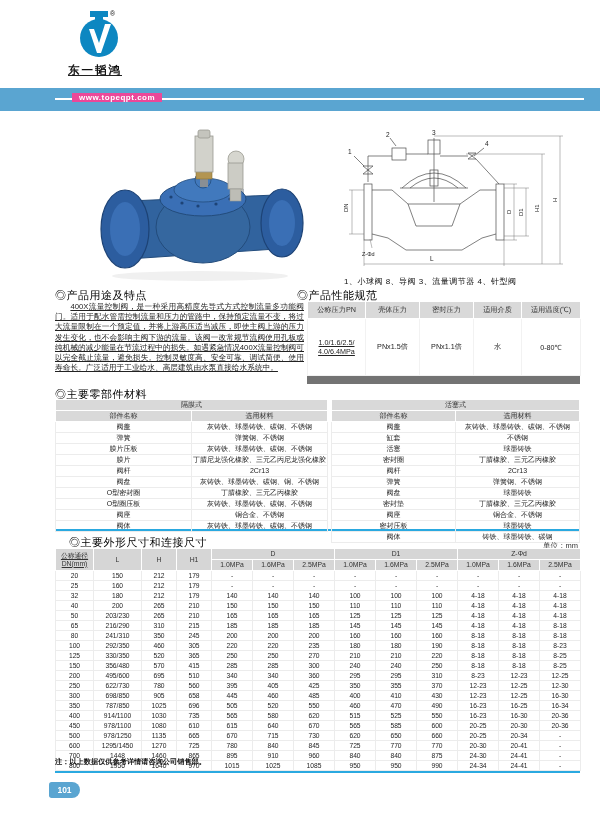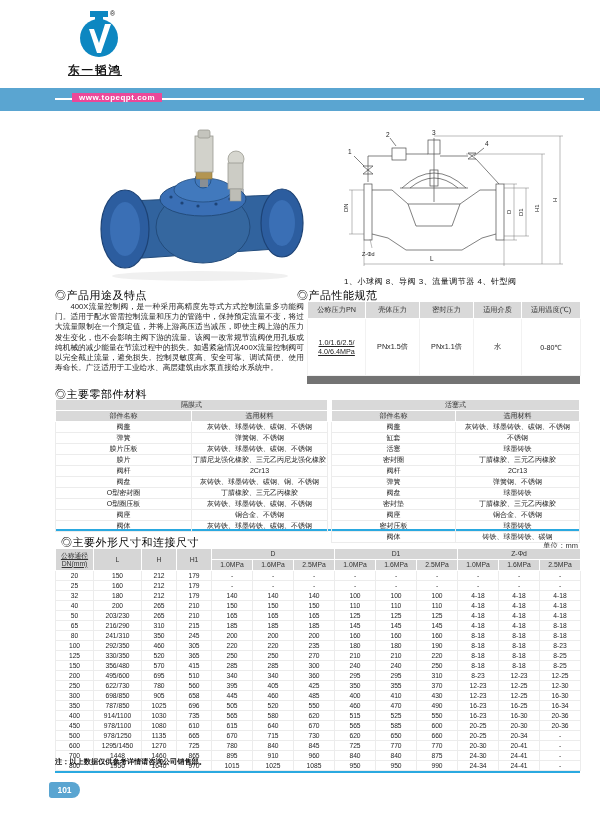--- a/index.html
+++ b/index.html
@@ -15,21 +15,21 @@
   .band-site{position:absolute;left:72px;top:5px;background:#ec4899;padding:0 7px;color:#fff;
              font-size:8px;font-weight:bold;letter-spacing:.5px;}
   
   .photo{position:absolute;left:70px;top:127px;}
   .diagram{position:absolute;left:336px;top:126px;}
   .diagram-caption{position:absolute;left:344px;top:276px;font-size:8px;color:#111;letter-spacing:.5px;}
   
   .sec-h{position:absolute;font-size:11px;font-weight:normal;color:#000;letter-spacing:.5px;}
   
   .features-body{position:absolute;left:55px;top:302px;width:249px;font-size:7.7px;line-height:10.2px;
-                 text-align:justify;text-indent:2em;color:#222;}
+                 text-align:justify;text-indent:2em;color:#222;text-decoration:underline;}
   
   table{border-collapse:collapse;table-layout:fixed;}
   th,td{text-align:center;vertical-align:middle;padding:0 1px;overflow:hidden;}
   .pre{white-space:pre-line;text-decoration:underline;}
   
   .perf-wrap{position:absolute;left:307px;top:301px;width:273px;border-bottom:8px solid #737373;}
   .perf-table{width:273px;}
   .perf-table th{background:#d9d9d9;font-weight:normal;font-size:7.2px;height:16px;color:#333;border:1px solid #fff;}
   .perf-table td{font-size:7.2px;height:56px;color:#222;border:1px solid #f2f2f2;}
   
@@ -319,21 +319,21 @@
             <td>球墨铸铁</td>
           </tr>
           <tr>
             <td>阀体</td>
             <td>铸铁、球墨铸铁、碳钢</td>
           </tr>
         </tbody>
     </table>
   </div>
 
-  <div class="sec-h" style="left:61px;top:535px;">◎主要外形尺寸和连接尺寸</div>
+  <div class="sec-h" style="left:69px;top:535px;">◎主要外形尺寸和连接尺寸</div>
   <div class="dim-unit">单位：mm</div>
   <div class="dim-wrap">
     <table class="dim-table">
       <colgroup>
         <col style="width:38px">
           <col style="width:48px">
           <col style="width:35px">
           <col style="width:35px">
         <col style="width:41px">
           <col style="width:41px">

